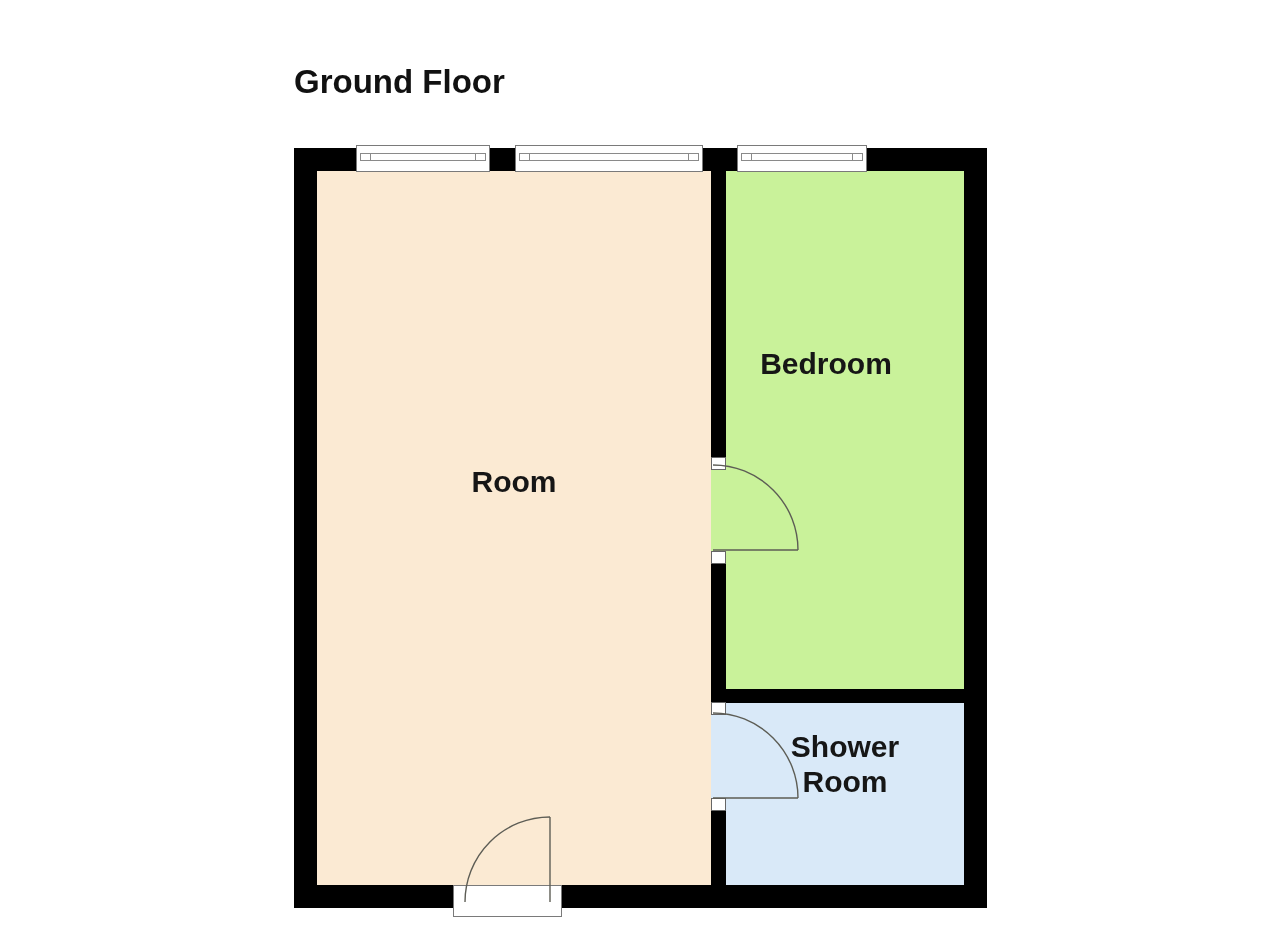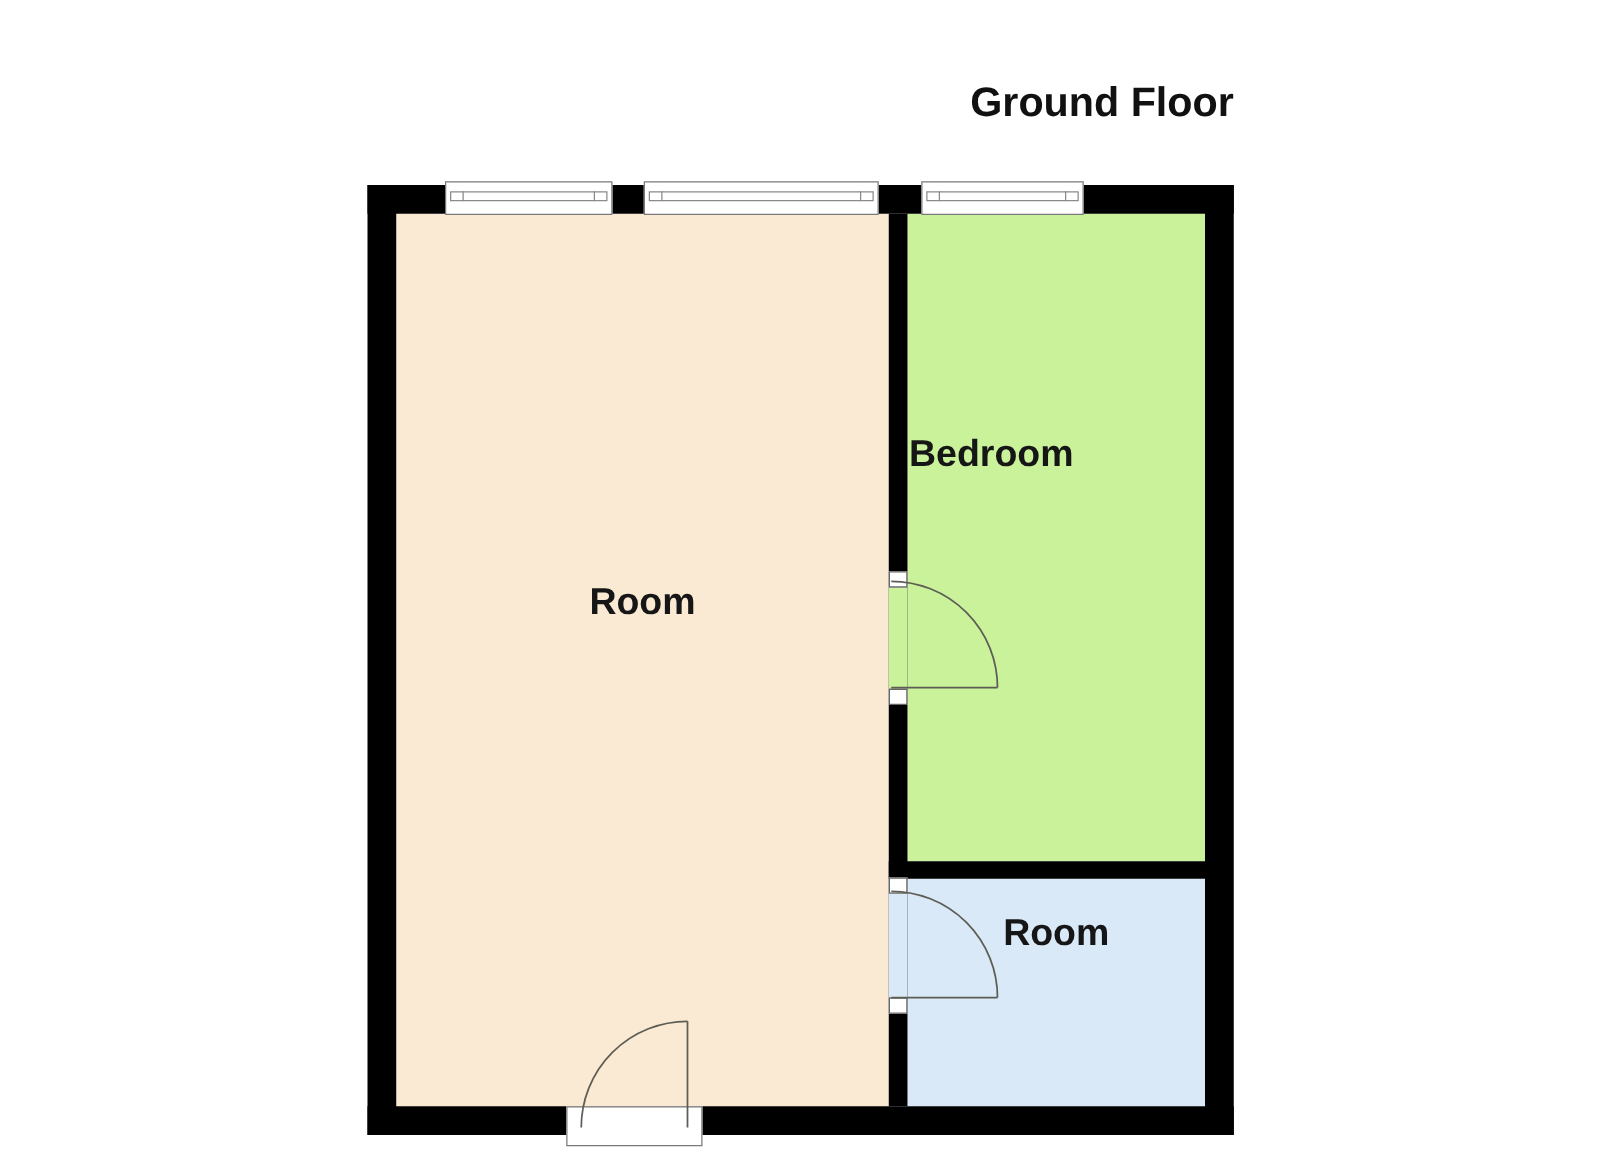--- a/index.html
+++ b/index.html
@@ -9,21 +9,21 @@
   }
   
   .wall{position:absolute;background:#000;z-index:3;}
   
   .room{position:absolute;z-index:1;}
   
   .room-label{position:absolute;text-align:center;z-index:2;color:#161616;}
   .room-label .name{font-weight:bold;font-size:30px;line-height:35px;white-space:nowrap;}
   .room-label .dims{font-size:25px;line-height:31px;white-space:nowrap;}
   .plan-title{
-    position:absolute;left:294px;width:693px;top:63px;text-align:right;
+    position:absolute;left:294px;width:693px;top:63px;text-align:left;
     font-size:33px;font-weight:bold;color:#111;z-index:2;white-space:nowrap;
   }
   
   .window{position:absolute;top:145px;height:27px;background:#fff;border:1px solid #7a7a7a;
     box-sizing:border-box;z-index:4;}
   .window .pane{position:absolute;left:3px;right:3px;top:7px;height:8px;
     border:1px solid #8a8a8a;box-sizing:border-box;background:#fff;}
   .window .tick{position:absolute;top:7px;height:8px;width:1px;background:#8a8a8a;}
   .window .tick.l{left:13px;} .window .tick.r{right:13px;}
   
@@ -43,25 +43,26 @@
   <div class="plan-title">Ground Floor</div>
 
   <div class="room" style="left: 317px; top: 171px; width: 394px; height: 714px; background-color: rgb(251, 234, 211);"></div>
   <div class="room" style="left: 726px; top: 171px; width: 238px; height: 518px; background-color: rgb(201, 242, 154);"></div>
   <div class="room" style="left: 726px; top: 703px; width: 238px; height: 182px; background-color: rgb(217, 233, 248);"></div>
 
   <div class="room-label" style="left:317px;top:464px;width:394px;">
     <div class="name">Room</div>
   </div>
 
-  <div class="room-label" style="left:693px;top:346px;width:200px;">
+  <div class="room-label" style="left:726px;top:346px;width:200px;">
     <div class="name">Bedroom</div>
   </div>
 
   <div class="room-label" style="left:726px;top:729px;width:238px;">
+    <div class="name">Shower</div>
     <div class="name">Room</div>
   </div>
 
   <div class="wall" style="left:294px;top:148px;width:693px;height:23px;"></div>
   <div class="wall" style="left:294px;top:148px;width:23px;height:760px;"></div>
   <div class="wall" style="left:964px;top:148px;width:23px;height:760px;"></div>
   <div class="wall" style="left:294px;top:885px;width:693px;height:23px;"></div>
 
   <div class="wall" style="left:711px;top:171px;width:15px;height:714px;"></div>
   <div class="wall" style="left:711px;top:689px;width:253px;height:14px;"></div>

